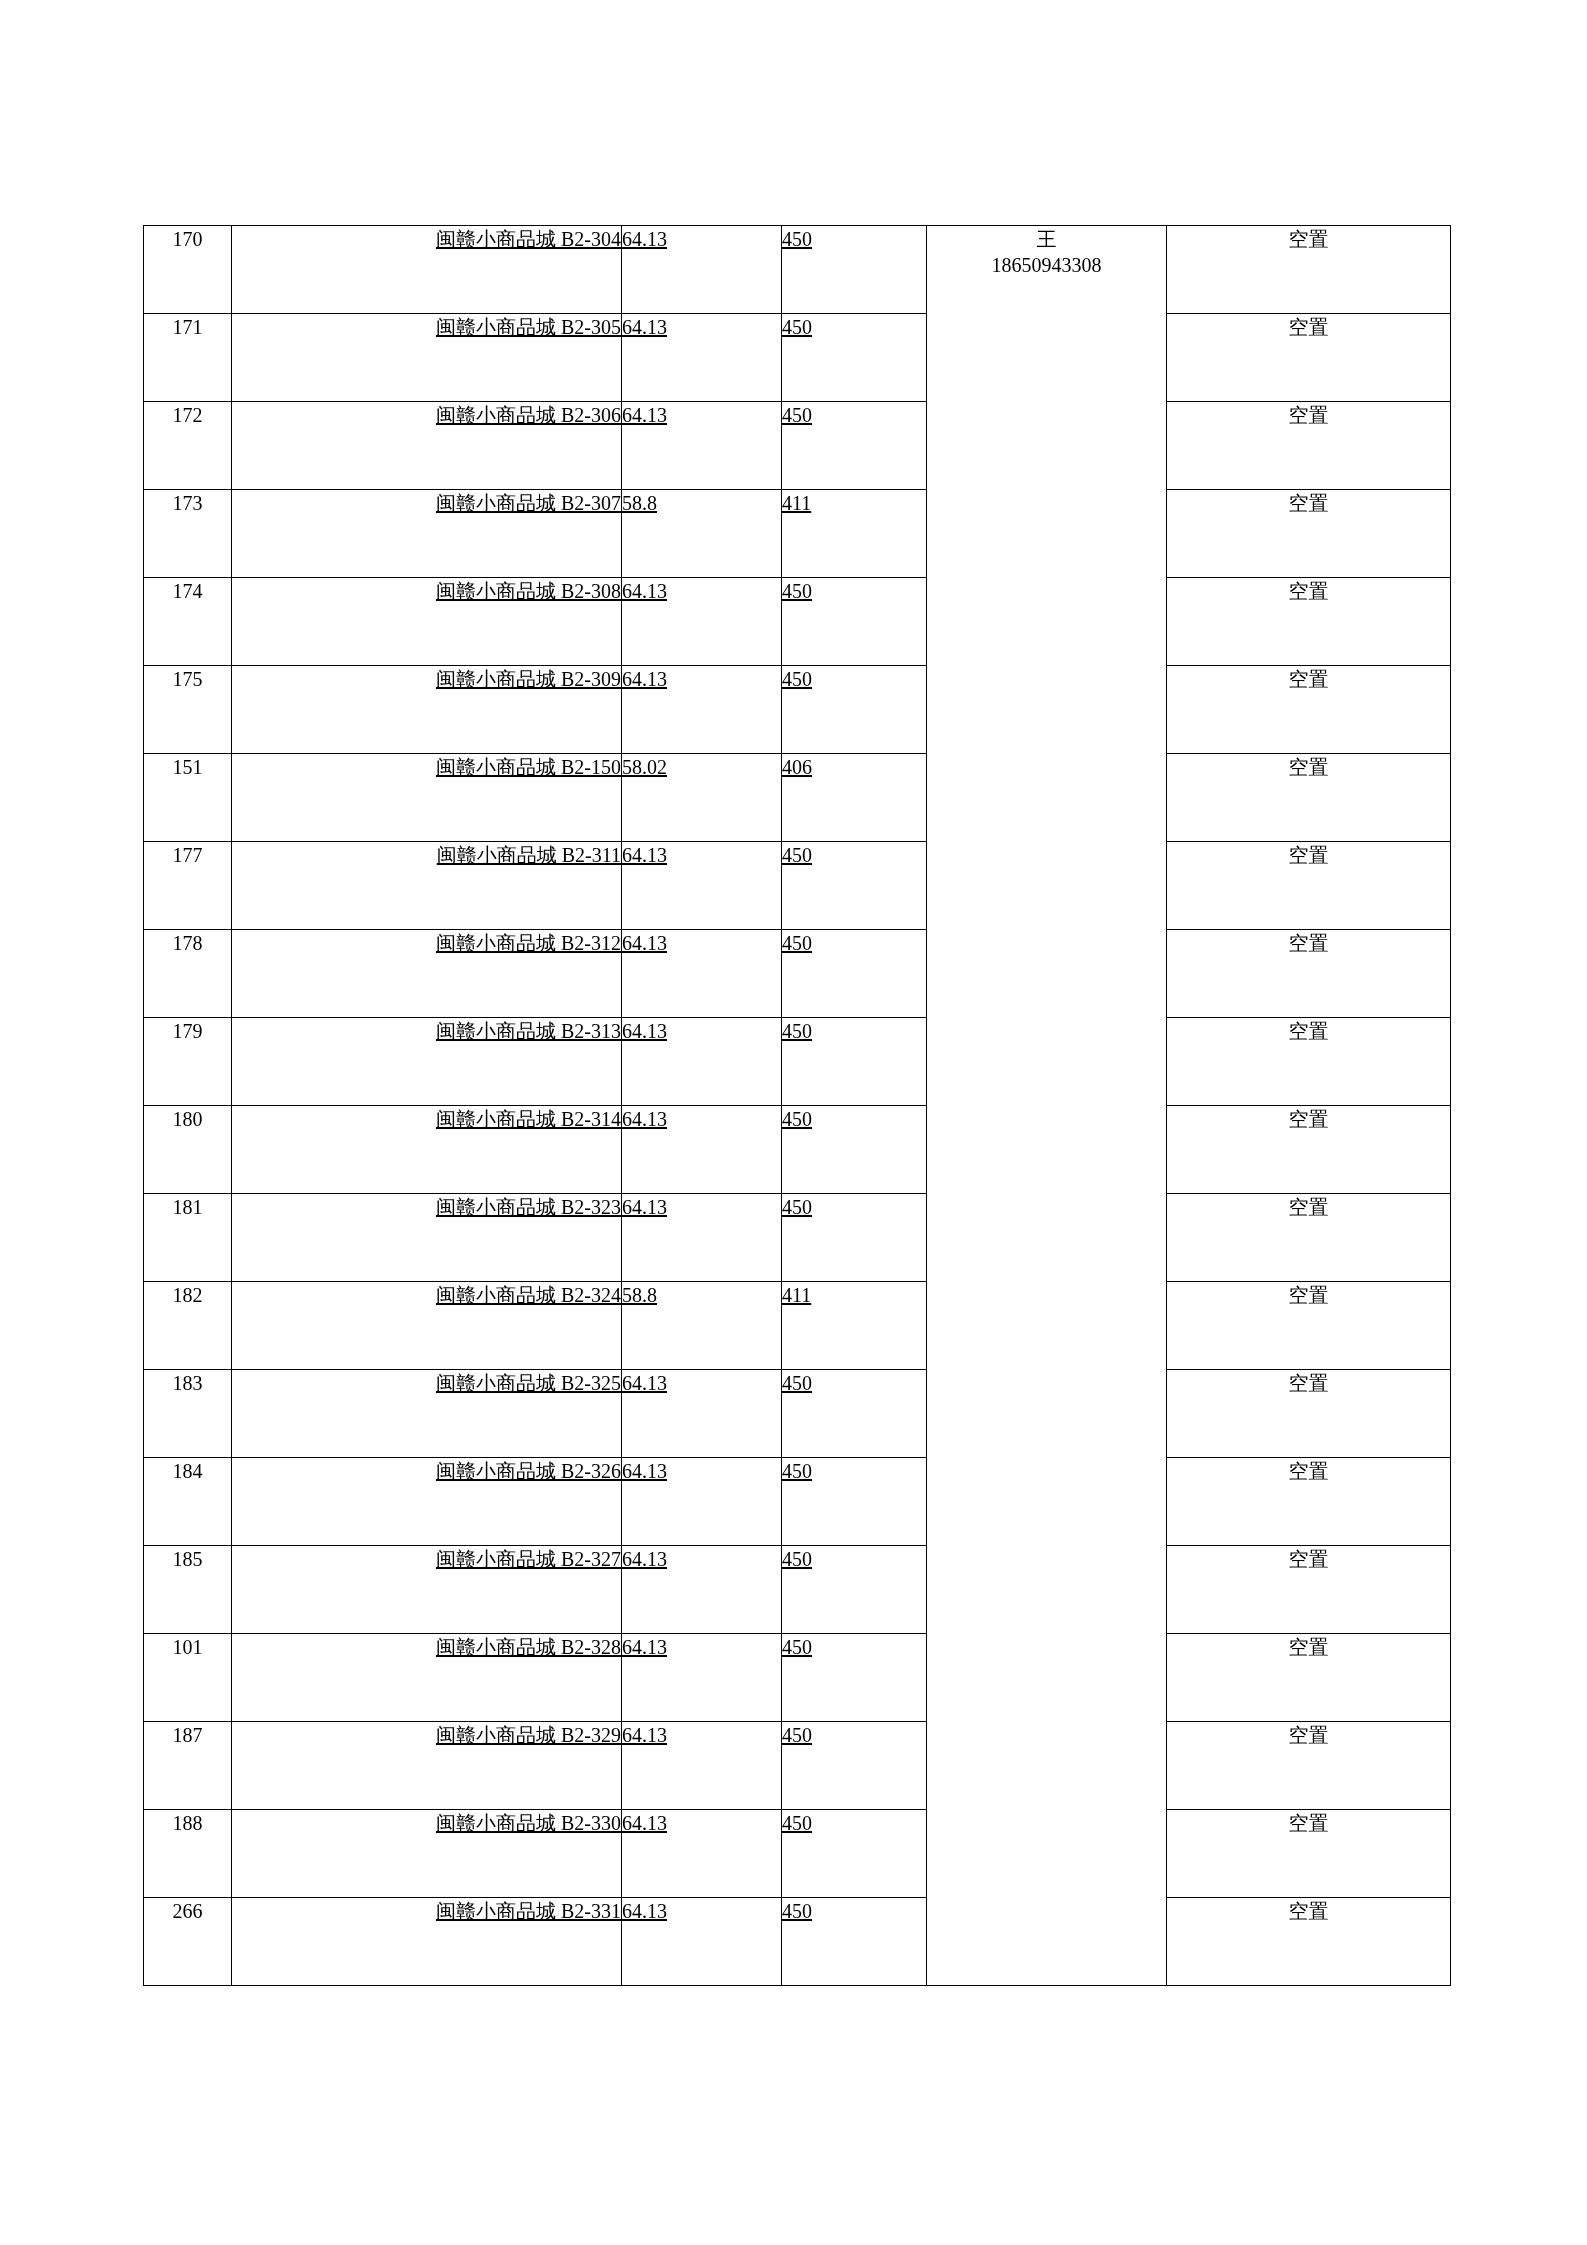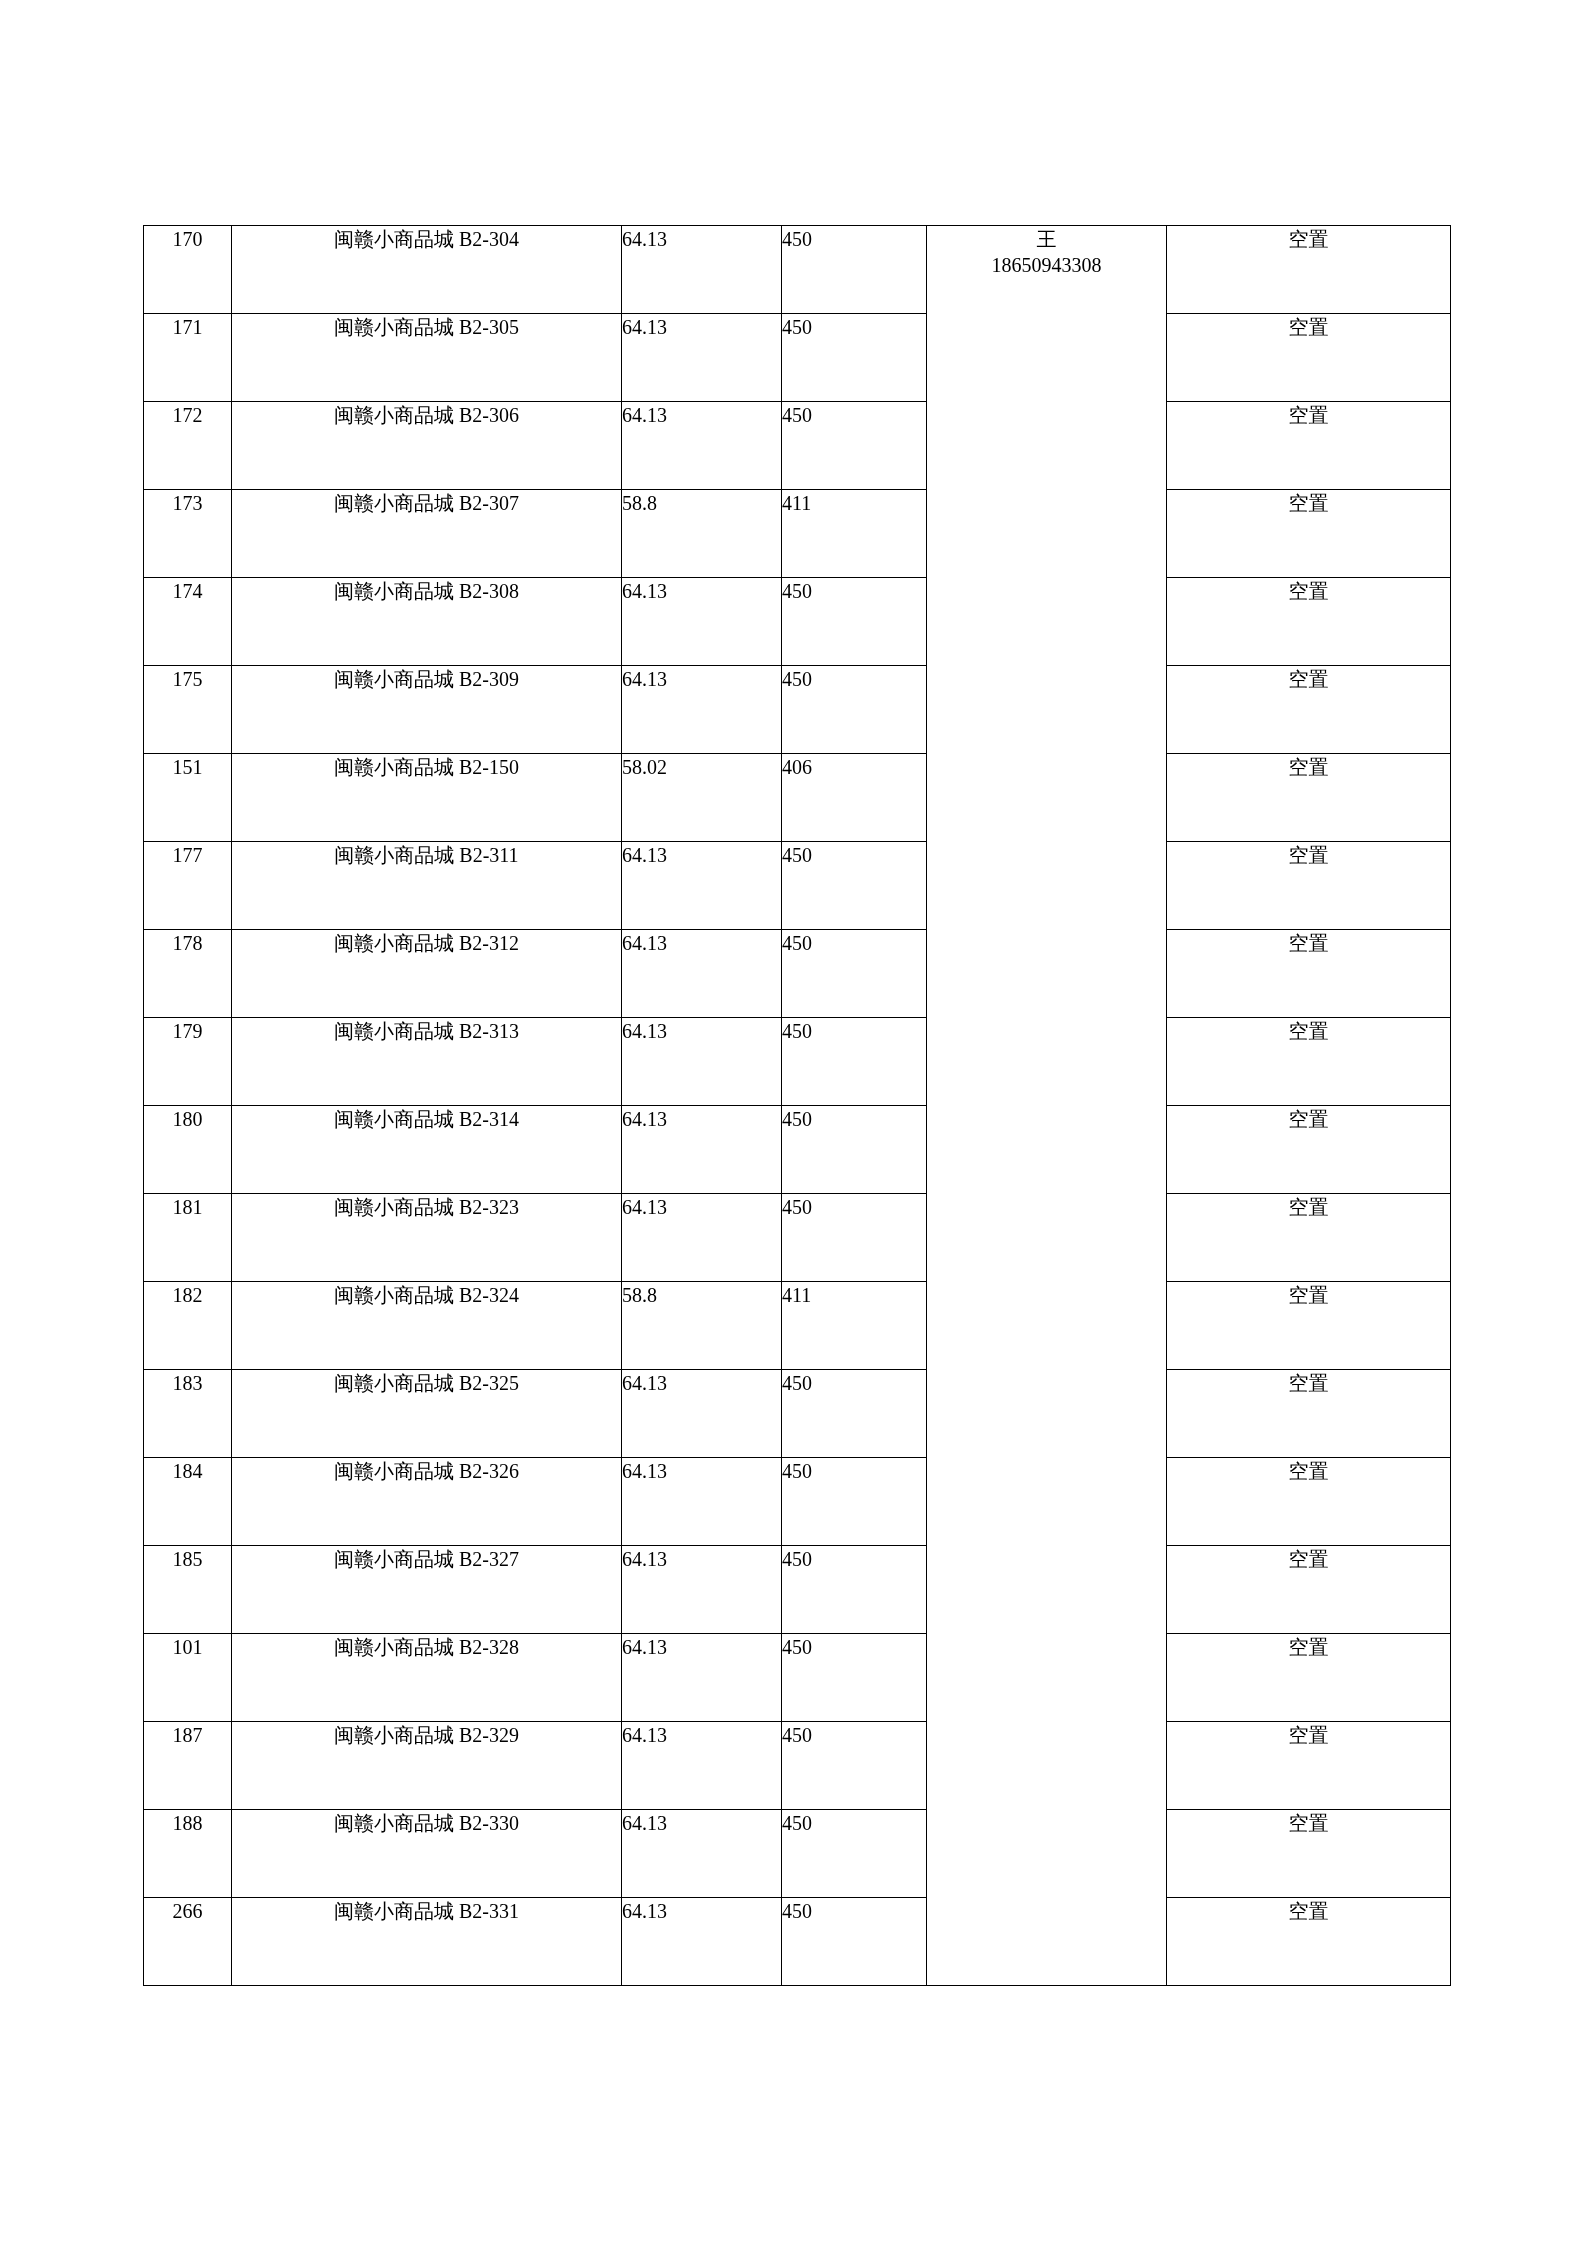--- a/index.html
+++ b/index.html
@@ -48,29 +48,31 @@
   col.c-price { width: 145px; }
   col.c-cont  { width: 240px; }
   col.c-stat  { width: 284px; }
 
   .cell-no {
     text-align: center;
     padding-top: 16px;
     font-size: 20px;
   }
   .cell-name {
-    text-align: center;
+    text-align: right;
     padding: 16px 0 0 22px;
     font-size: 20px;
     white-space: nowrap;
+    text-decoration: underline;
   }
   .cell-area, .cell-price {
     text-align: left;
     padding: 16px 0 0 14px;
     font-size: 20px;
+    text-decoration: underline;
   }
   .cell-status {
     text-align: center;
     padding-top: 16px;
     font-size: 20px;
   }
   .cell-contact {
     text-align: center;
     vertical-align: middle;
     font-size: 20px;

